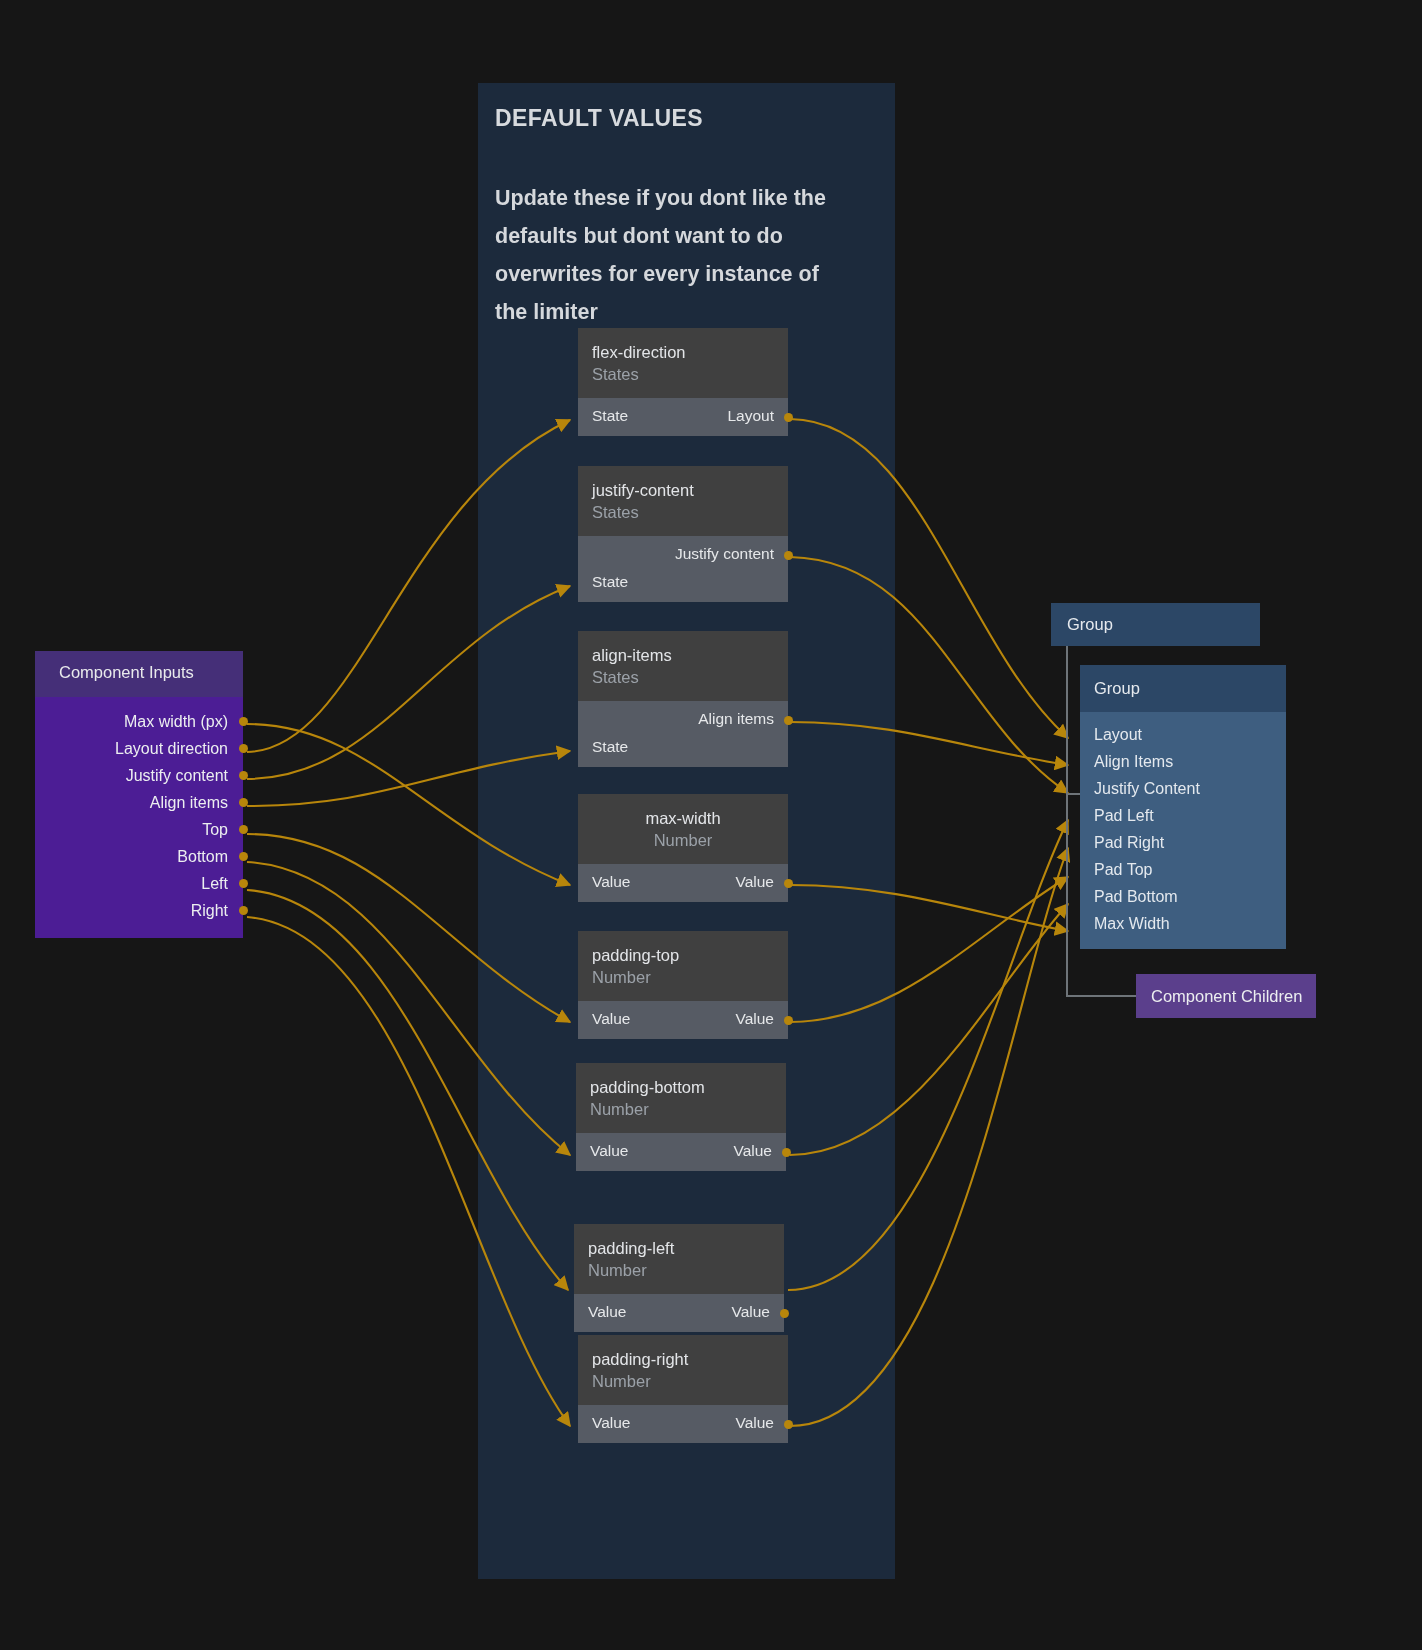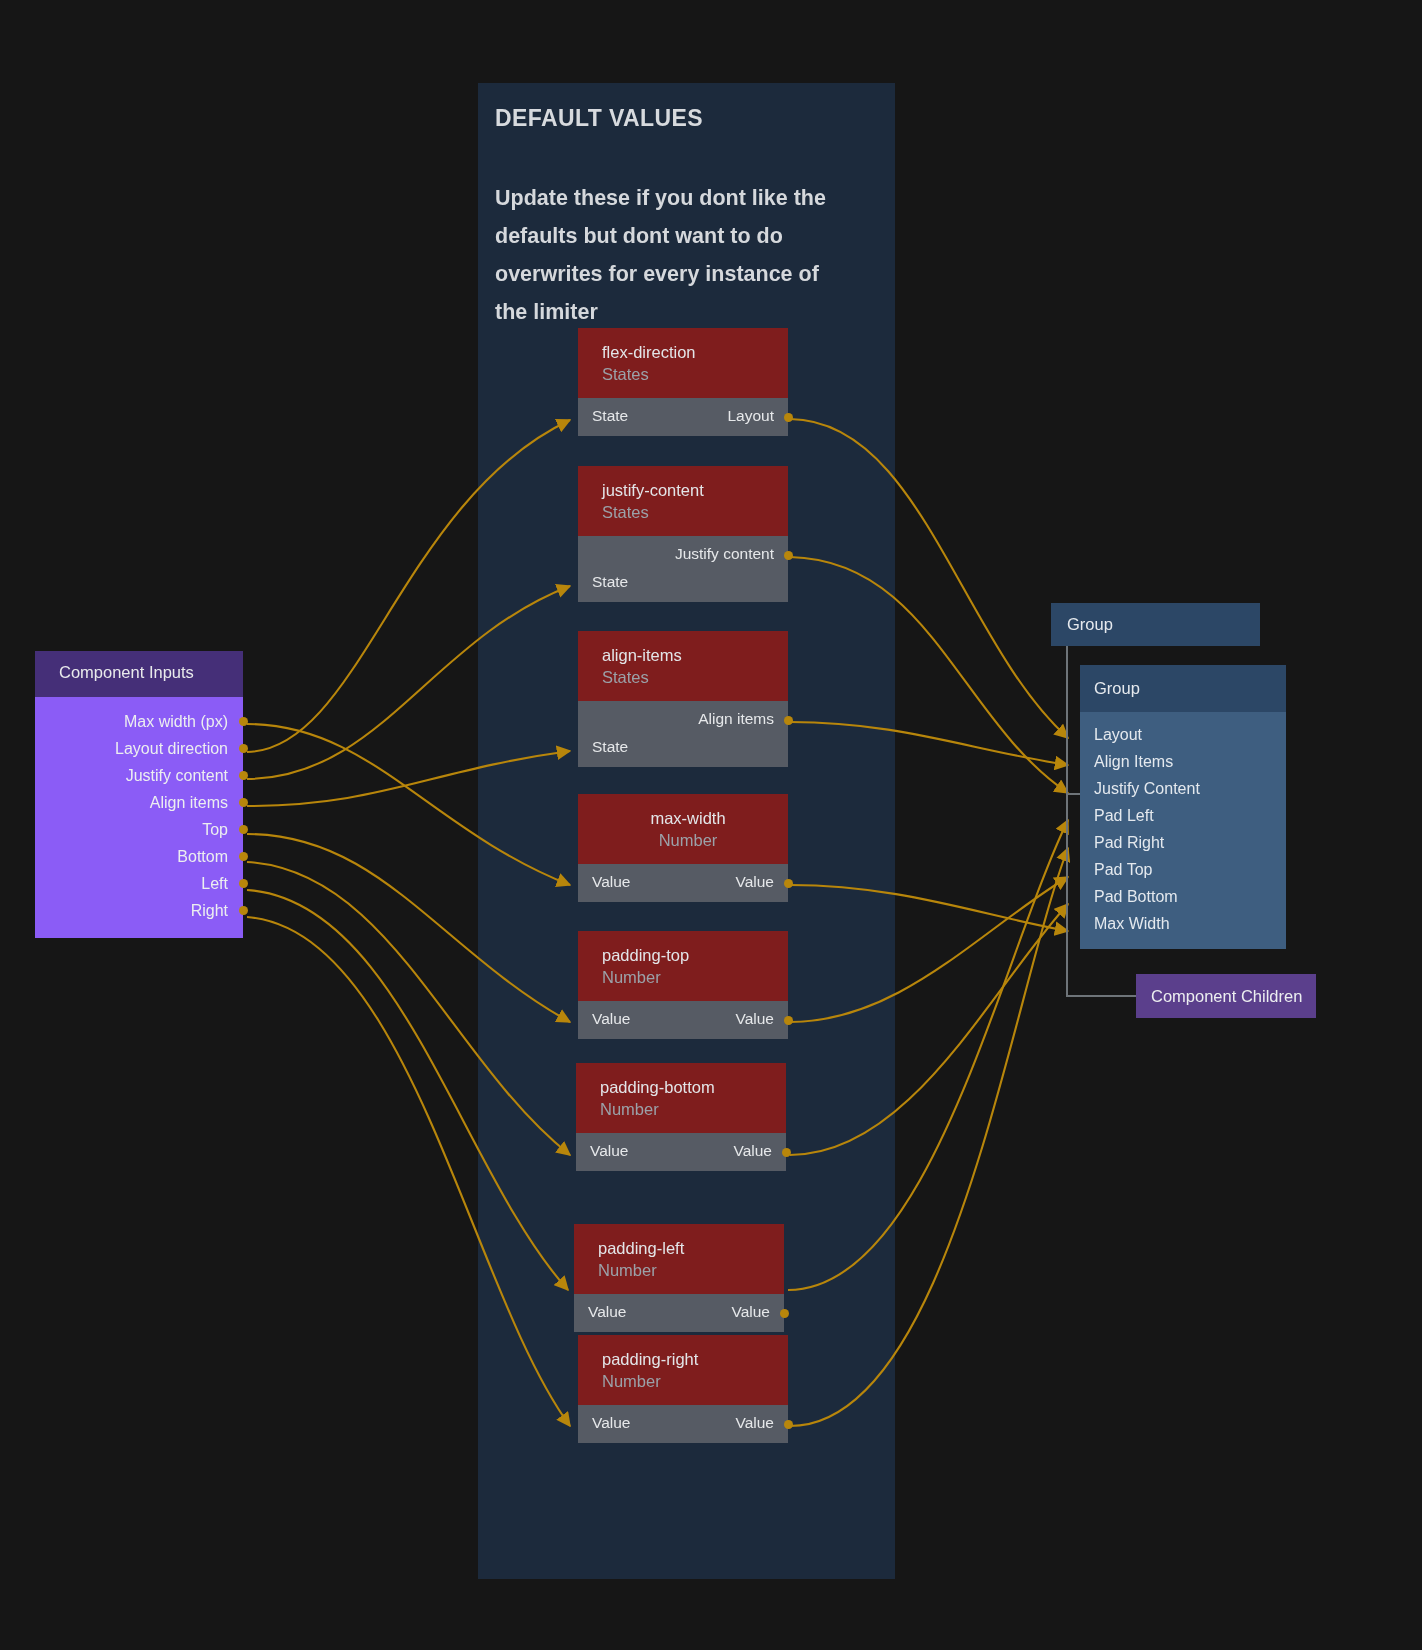--- a/index.html
+++ b/index.html
@@ -28,21 +28,21 @@
   }
 
   
   #edges { position: absolute; left: 0; top: 0; width: 1422px; height: 1650px; pointer-events: none; }
 
   
   .node { position: absolute; }
 
   .vnode { width: 210px; }
   .vnode .vhead {
-    background: #7f1d1d; padding: 13px 14px 13px 24px;
+    background: #404040; padding: 13px 14px 13px 14px;
   }
   .vnode .vhead .vtitle { font-size: 16.5px; color: #e3e5e8; line-height: 22px; }
   .vnode .vhead .vsub { font-size: 16.5px; color: #9ba1a8; line-height: 22px; }
   .vnode .vrow {
     background: #565b64; height: 28px; position: relative;
     font-size: 15.5px; color: #e6e8ea;
   }
   .vnode .vrow .lbl-in { position: absolute; left: 14px; top: 4px; }
   .vnode .vrow .lbl-out { position: absolute; right: 14px; top: 4px; }
   .vnode .vbody { background: #565b64; position: relative; }
@@ -51,21 +51,21 @@
 
   
   #component-inputs {
     left: 35px; top: 651px; width: 208px;
   }
   #component-inputs .ci-head {
     background: #452f78; height: 46px; line-height: 42px;
     padding-left: 24px; font-size: 16.5px; color: #e9eaec;
   }
   #component-inputs .ci-body {
-    background: #8b5cf6; padding: 11px 0 14px 8px;
+    background: #4c1d95; padding: 11px 0 14px 8px;
   }
   #component-inputs .ci-row {
     height: 27px; line-height: 27px; text-align: right;
     padding-right: 15px; font-size: 16px; color: #eceef0; position: relative;
   }
   #component-inputs .ci-row .port { right: -5px; top: 9px; }
 
   
   #group-outer {
     left: 1051px; top: 603px; width: 209px; height: 43px;

